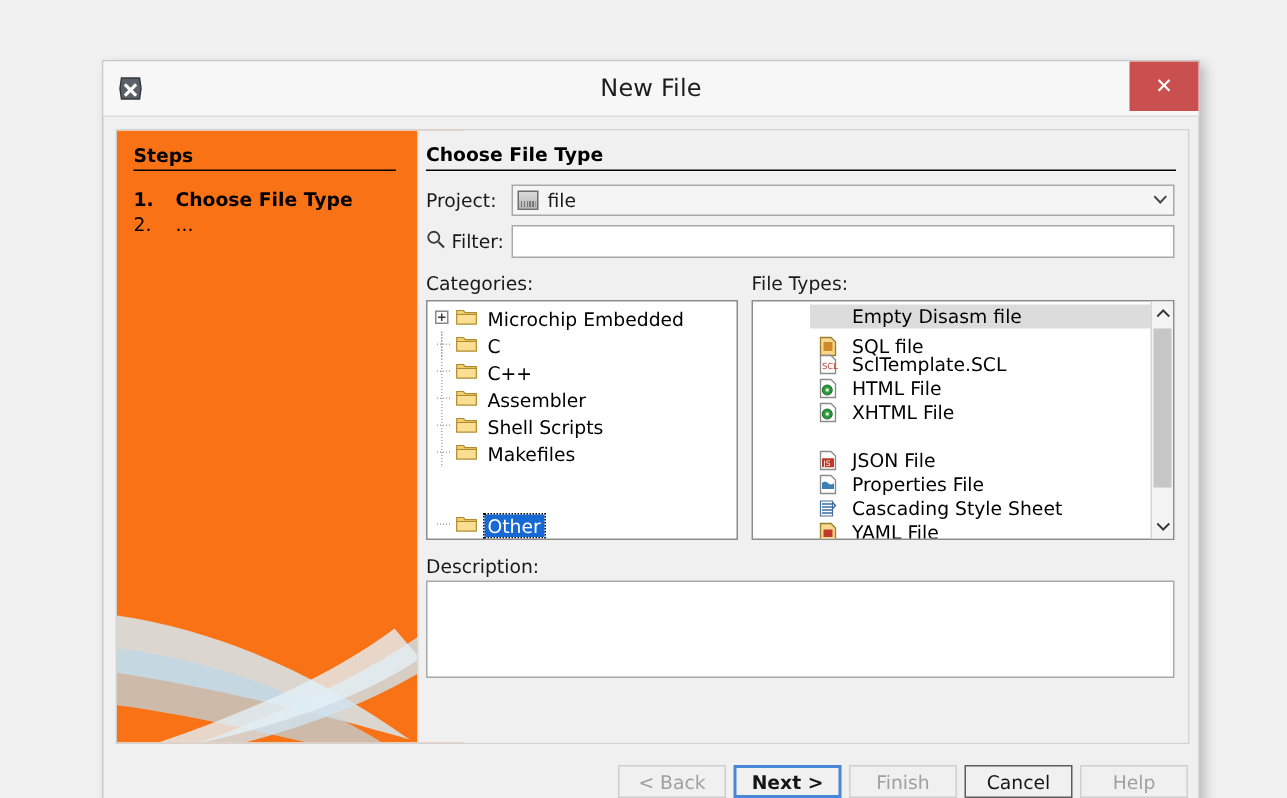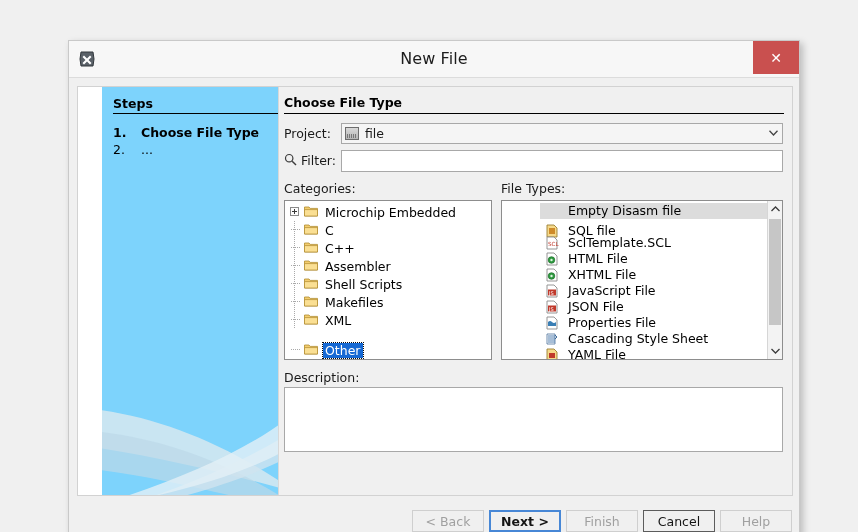--- a/index.html
+++ b/index.html
@@ -60,23 +60,22 @@
     width: 716px; height: 410px;
     background: #ffffff;
     border: 1px solid #d2d2d2;
     box-sizing: border-box;
     overflow: hidden;
   }
   .steps-pane {
     position: absolute;
     left: 0; top: 0;
     width: 231px; height: 100%;
-    background: #7dd3fc;
+    background: #f97316;
     overflow: hidden;
-    margin-left: 24px;
   }
   .steps-title {
     position: absolute; left: 11px; top: 9px;
     font-size: 12.5px; font-weight: bold; color: #000;
   }
   .steps-rule {
     position: absolute; left: 11px; top: 26px;
     width: 175px; height: 1px; background: #000;
   }
   .step-row { position: absolute; left: 11px; font-size: 12.5px; color: #000; }
@@ -396,29 +395,20 @@
           <div class="tree-row" style="top:92px;">
             <div class="tw-vline"></div>
             <div class="tw-dots"></div>
             <svg class="folder" viewBox="0 0 14 12">
               <path d="M0.5 2 H5 L6.2 3.4 H13.5 V11 H0.5 Z" fill="#f3cd6e" stroke="#b08b2e" stroke-width="0.8"></path>
               <path d="M0.5 4.6 H11 L13.5 4.6 V11 H0.5 Z" fill="#fadf93" stroke="#b08b2e" stroke-width="0.7"></path>
             </svg>
             <span class="tree-lbl">Makefiles</span>
           </div>
 
-          <div class="tree-row" style="top:110px;">
-            <div class="tw-vline"></div>
-            <div class="tw-dots"></div>
-            <svg class="folder" viewBox="0 0 14 12">
-              <path d="M0.5 2 H5 L6.2 3.4 H13.5 V11 H0.5 Z" fill="#f3cd6e" stroke="#b08b2e" stroke-width="0.8"></path>
-              <path d="M0.5 4.6 H11 L13.5 4.6 V11 H0.5 Z" fill="#fadf93" stroke="#b08b2e" stroke-width="0.7"></path>
-            </svg>
-            <span class="tree-lbl">XML</span>
-          </div>
 
           <div class="tree-row" style="top:140px;">
             <div class="tw-dots"></div>
             <svg class="folder" viewBox="0 0 14 12">
               <path d="M0.5 2 H5 L6.2 3.4 H13.5 V11 H0.5 Z" fill="#f3cd6e" stroke="#b08b2e" stroke-width="0.8"></path>
               <path d="M0.5 4.6 H11 L13.5 4.6 V11 H0.5 Z" fill="#fadf93" stroke="#b08b2e" stroke-width="0.7"></path>
             </svg>
             <span class="tree-lbl sel">Other</span>
           </div>
         </div>
@@ -457,28 +447,20 @@
 
           <div class="ft-row" style="top:66px;">
             <svg class="ft-ico" viewBox="0 0 14 14">
               <path d="M2 1 H9 L12 4 V13 H2 Z" fill="#ffffff" stroke="#8b8b8b" stroke-width="0.9"></path>
               <circle cx="6.5" cy="8" r="3.3" fill="#2e9b3f" stroke="#1c6b29" stroke-width="0.7"></circle>
               <circle cx="6.5" cy="8" r="1.2" fill="#dff5e2"></circle>
             </svg>
             <span class="ft-lbl">XHTML File</span>
           </div>
 
-          <div class="ft-row" style="top:82px;">
-            <svg class="ft-ico" viewBox="0 0 14 14">
-              <path d="M2 1 H9 L12 4 V13 H2 Z" fill="#ffffff" stroke="#8b8b8b" stroke-width="0.9"></path>
-              <rect x="3" y="5.5" width="8" height="6" fill="#c0392b"></rect>
-              <text x="4" y="10.5" font-size="5" fill="#ffffff" font-family="DejaVu Sans, sans-serif">JS</text>
-            </svg>
-            <span class="ft-lbl">JavaScript File</span>
-          </div>
 
           <div class="ft-row" style="top:98px;">
             <svg class="ft-ico" viewBox="0 0 14 14">
               <path d="M2 1 H9 L12 4 V13 H2 Z" fill="#ffffff" stroke="#8b8b8b" stroke-width="0.9"></path>
               <rect x="3" y="5.5" width="8" height="6" fill="#c0392b"></rect>
               <text x="4" y="10.5" font-size="5" fill="#ffffff" font-family="DejaVu Sans, sans-serif">JS</text>
             </svg>
             <span class="ft-lbl">JSON File</span>
           </div>
 

